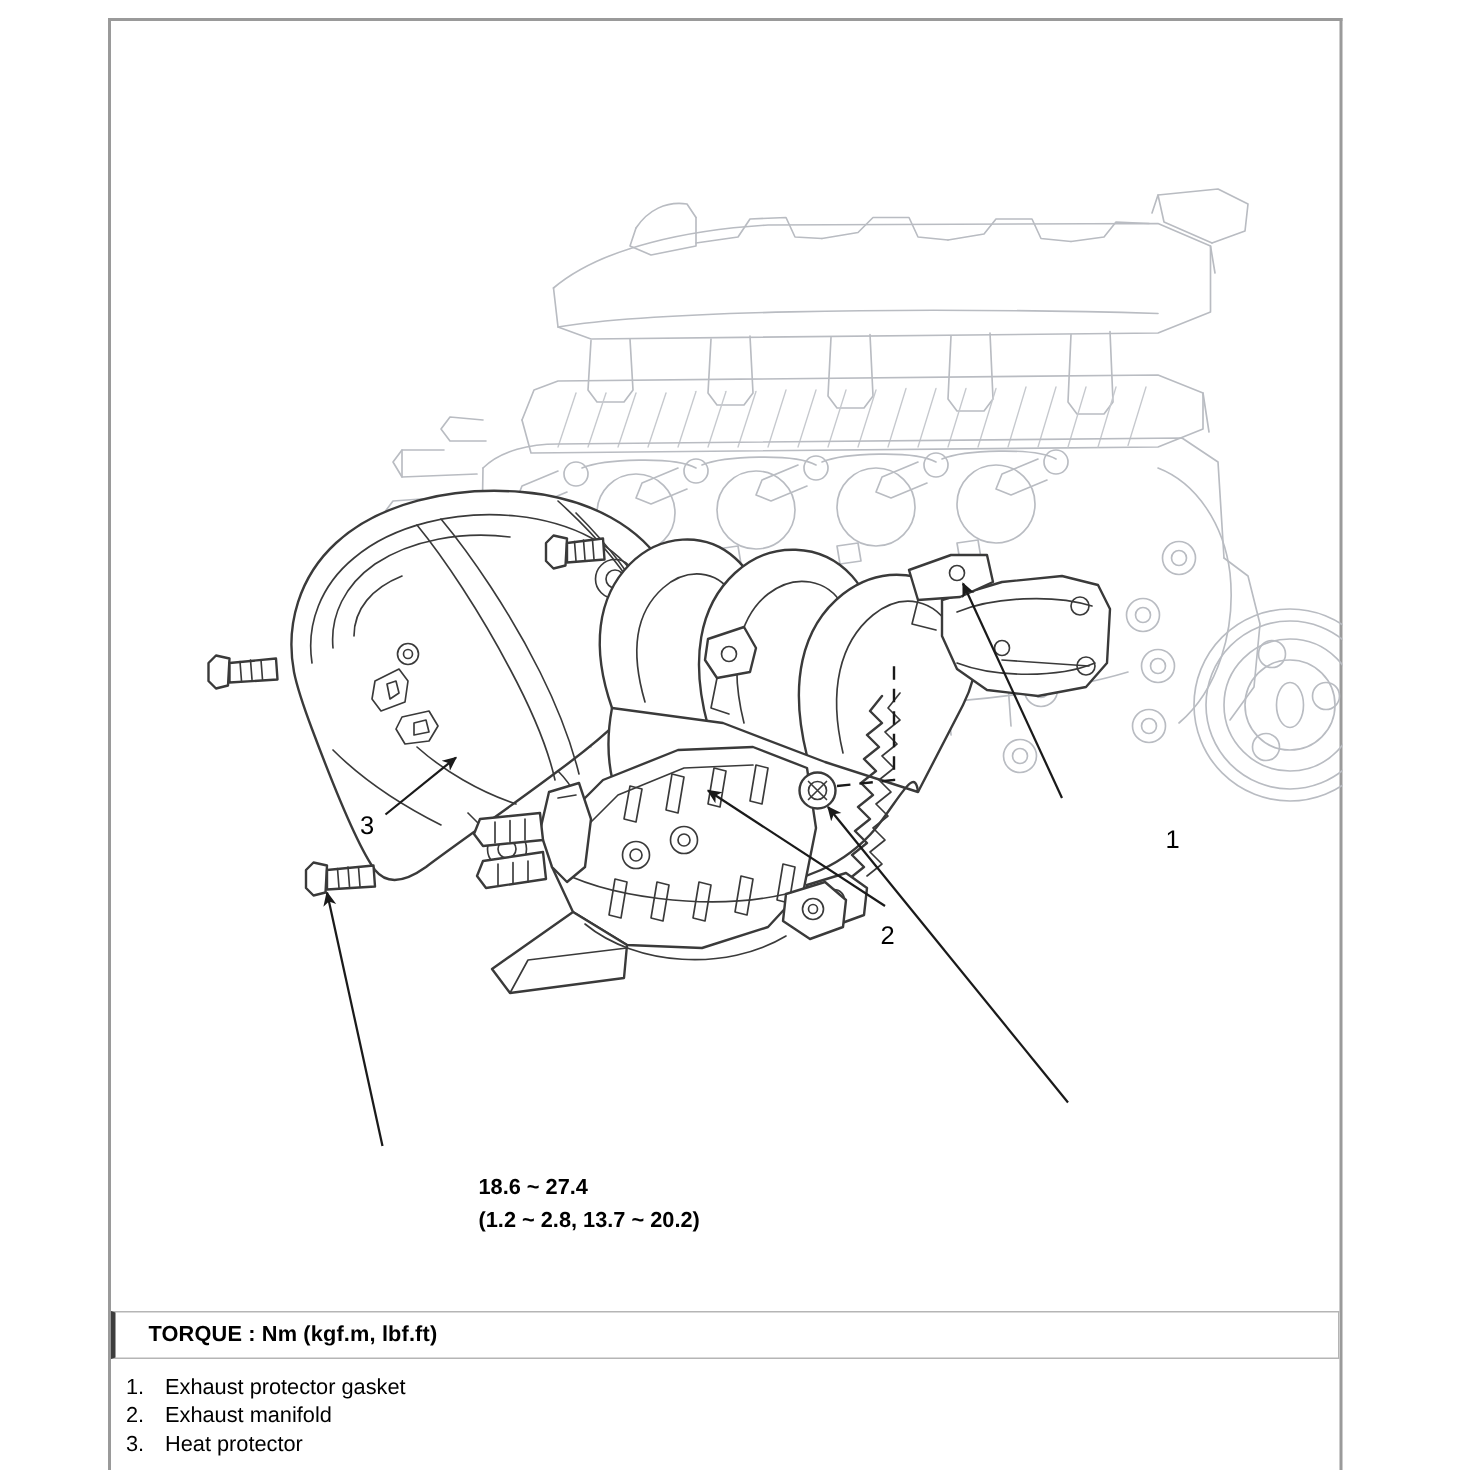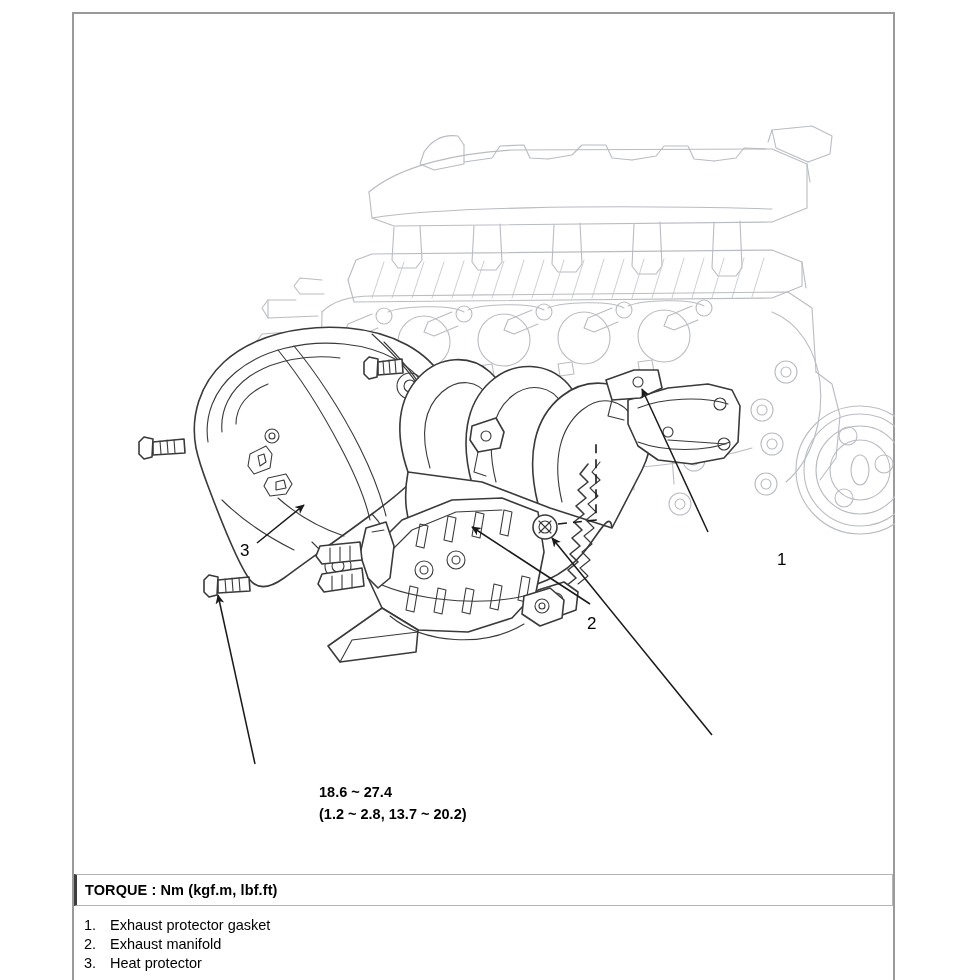--- a/index.html
+++ b/index.html
@@ -93,21 +93,21 @@
     box-sizing: border-box;
     background: #ffffff;
     display: flex;
     align-items: center;
   }
   .torque-box-label {
     font-family: "Liberation Sans", sans-serif;
     font-size: 14.5px;
     font-weight: bold;
     color: #000;
-    padding-left: 8px;
+    padding-left: 22px;
     letter-spacing: 0.1px;
   }
 
   
   .parts-list {
     position: absolute;
     left: 84px;
     top: 916px;
     width: 700px;
   }

